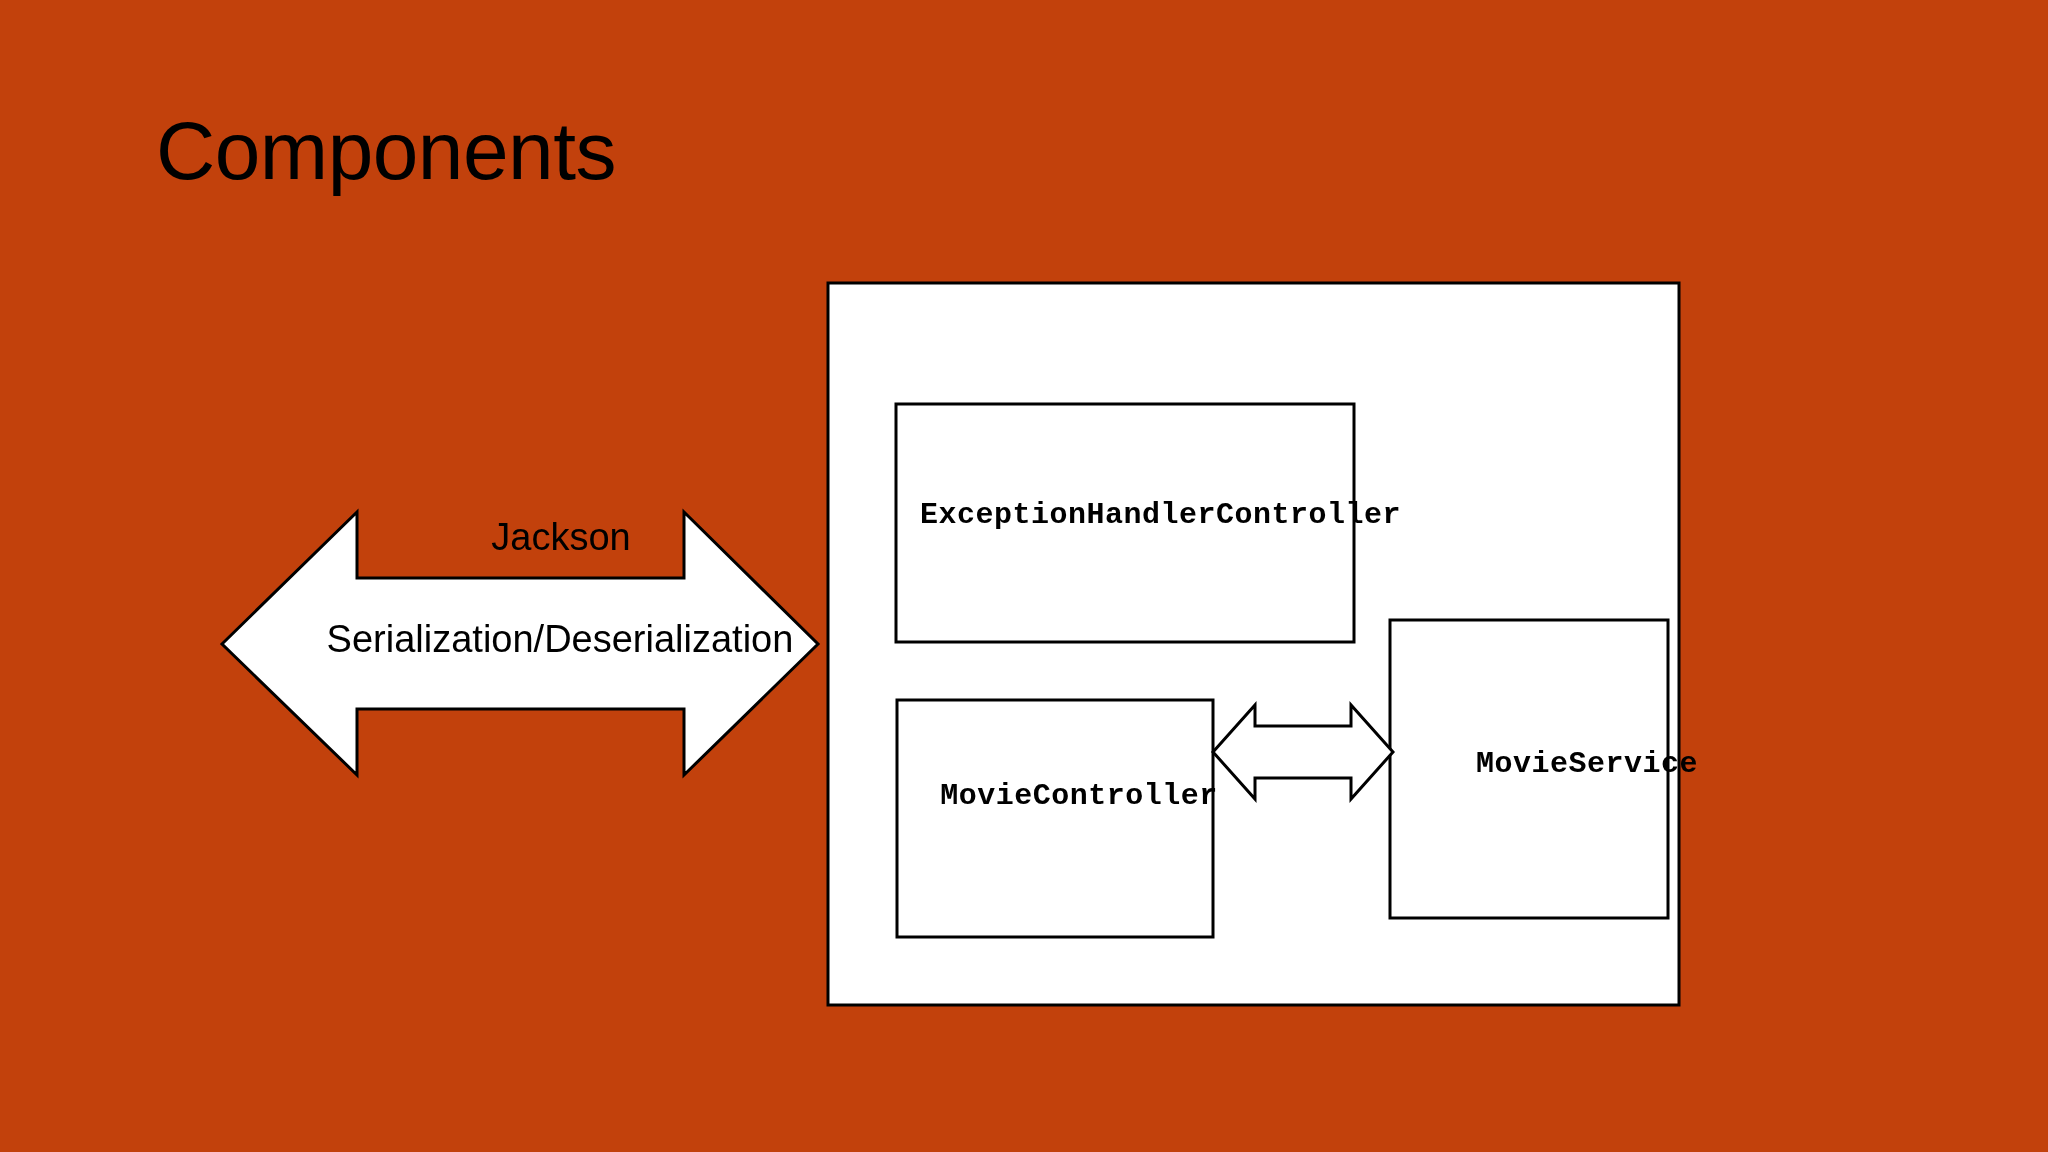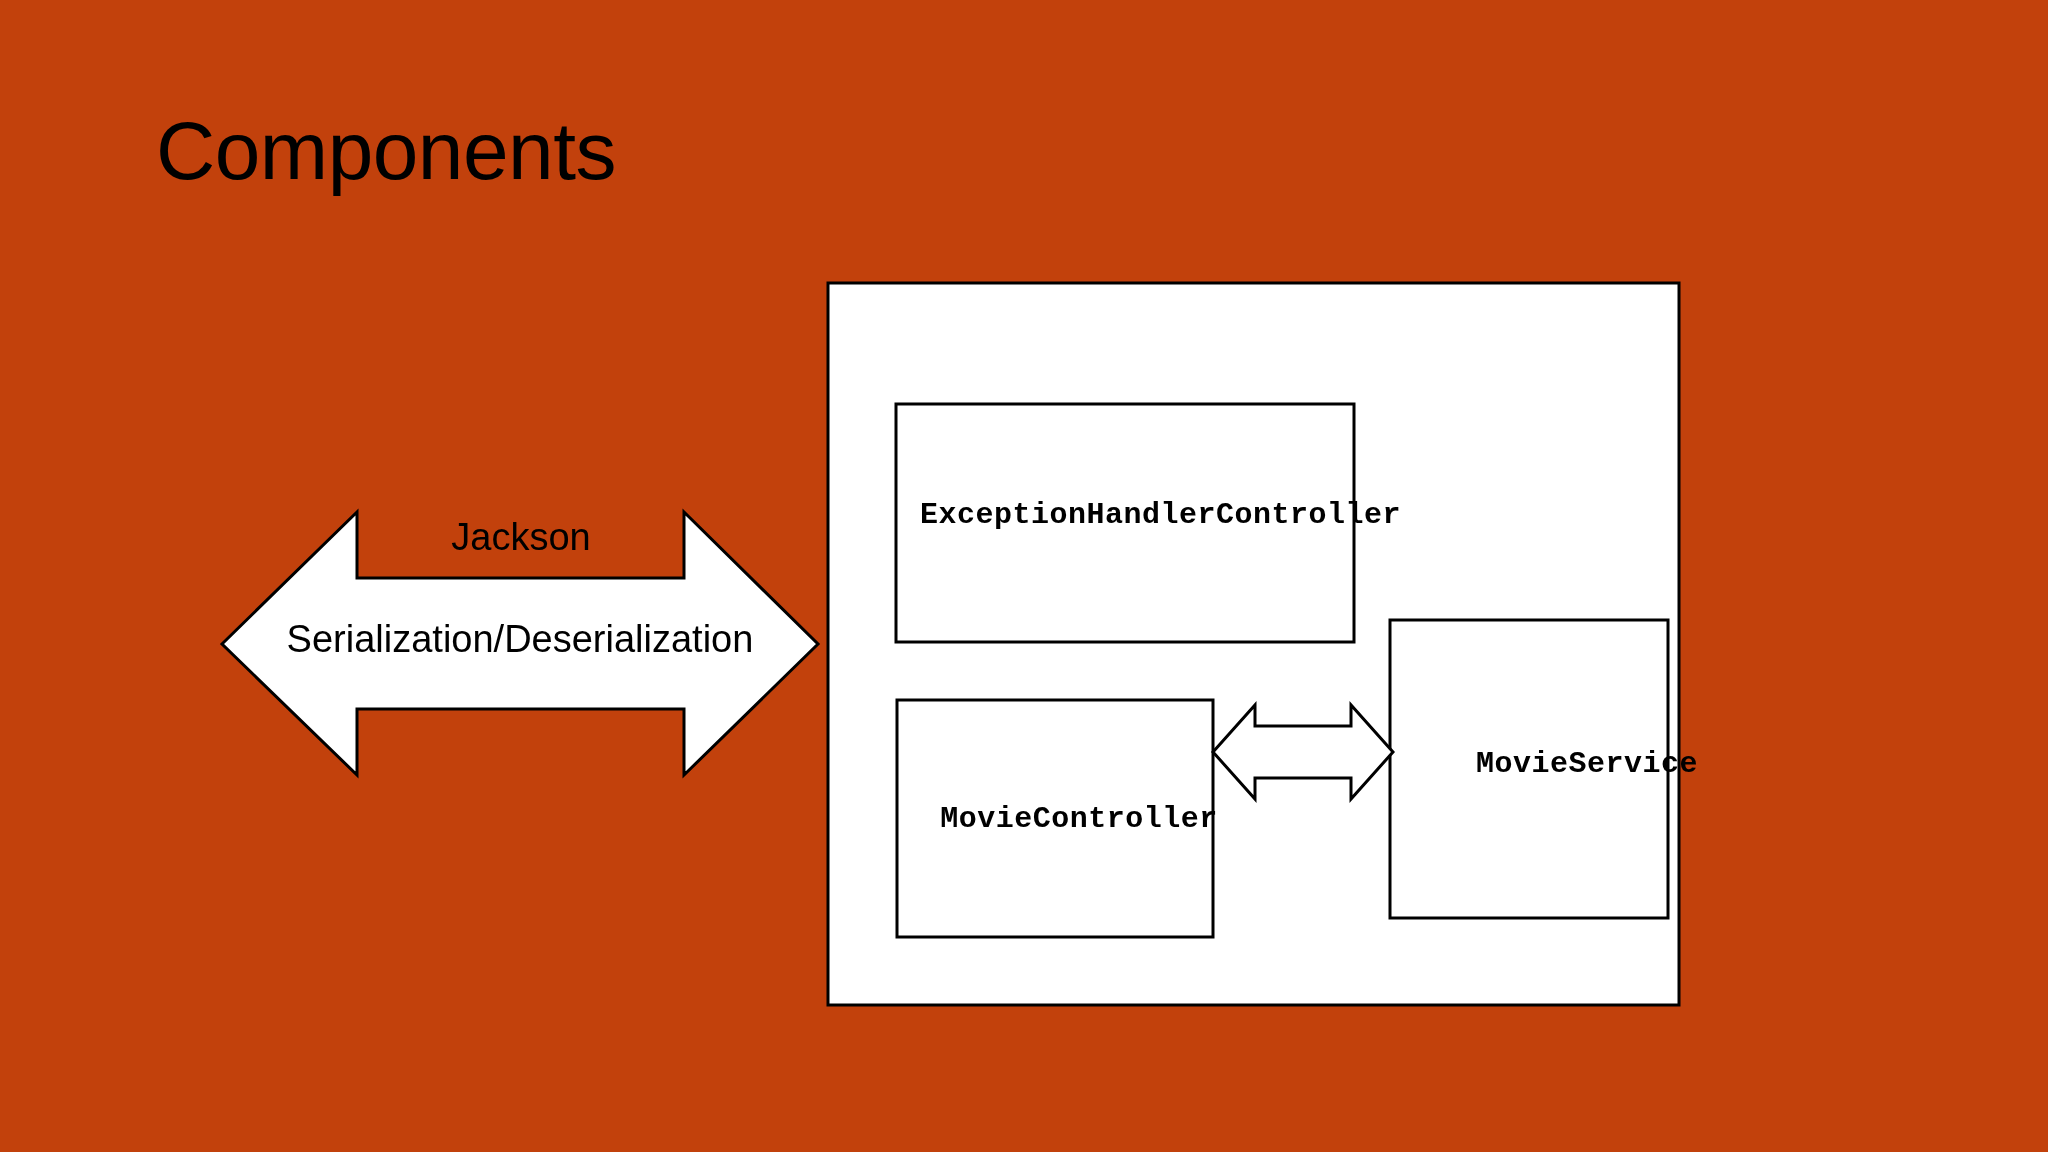--- a/index.html
+++ b/index.html
@@ -68,32 +68,33 @@
     letter-spacing: 0.5px;
     margin-left: 24px;
   }
   .arrow-label {
     position: absolute;
     font-family: "Liberation Sans", sans-serif;
     font-weight: 400;
     color: #000000;
     white-space: nowrap;
     text-align: center;
+    margin-left: 40px;
   }
 
   #label-exception-handler-controller {
     left: 896px;
     top: 496px;
     width: 458px;
     font-size: 30px;
     line-height: 38px;
   }
   #label-movie-controller {
     left: 897px;
-    top: 800px;
+    top: 777px;
     width: 316px;
     font-size: 30px;
     line-height: 38px;
   }
   #label-movie-service {
     left: 1390px;
     top: 745px;
     width: 278px;
     font-size: 30px;
     line-height: 38px;

